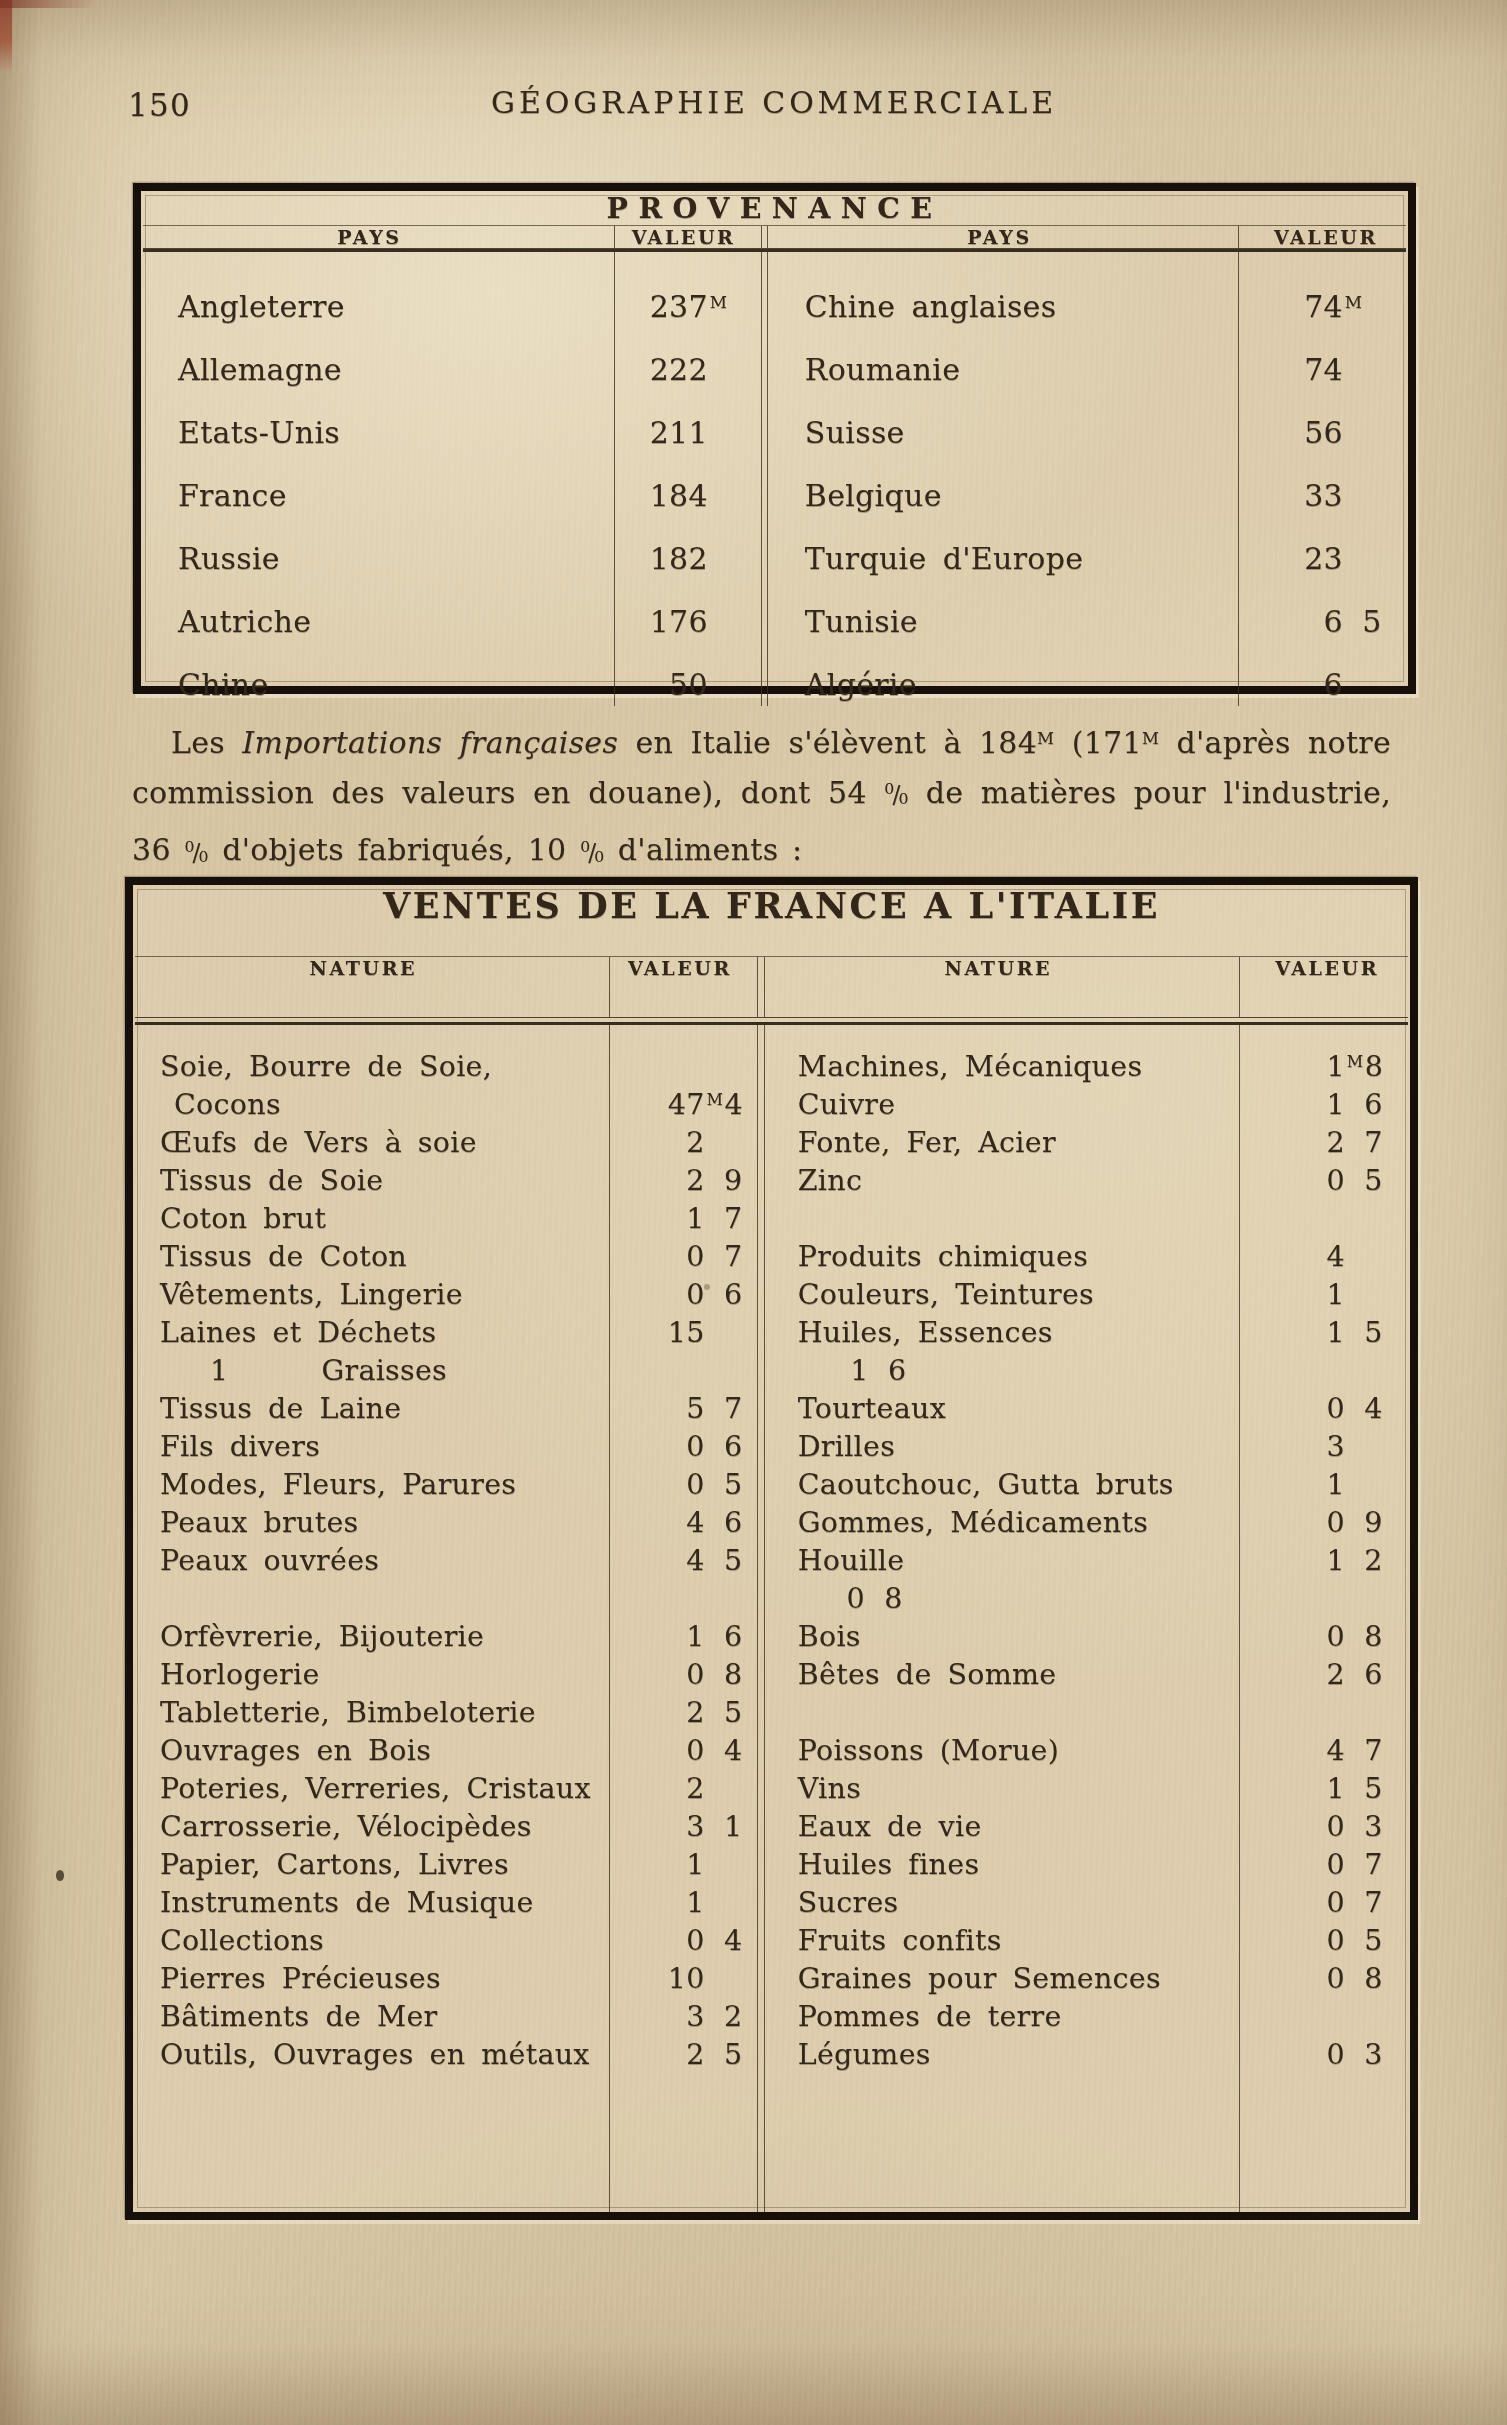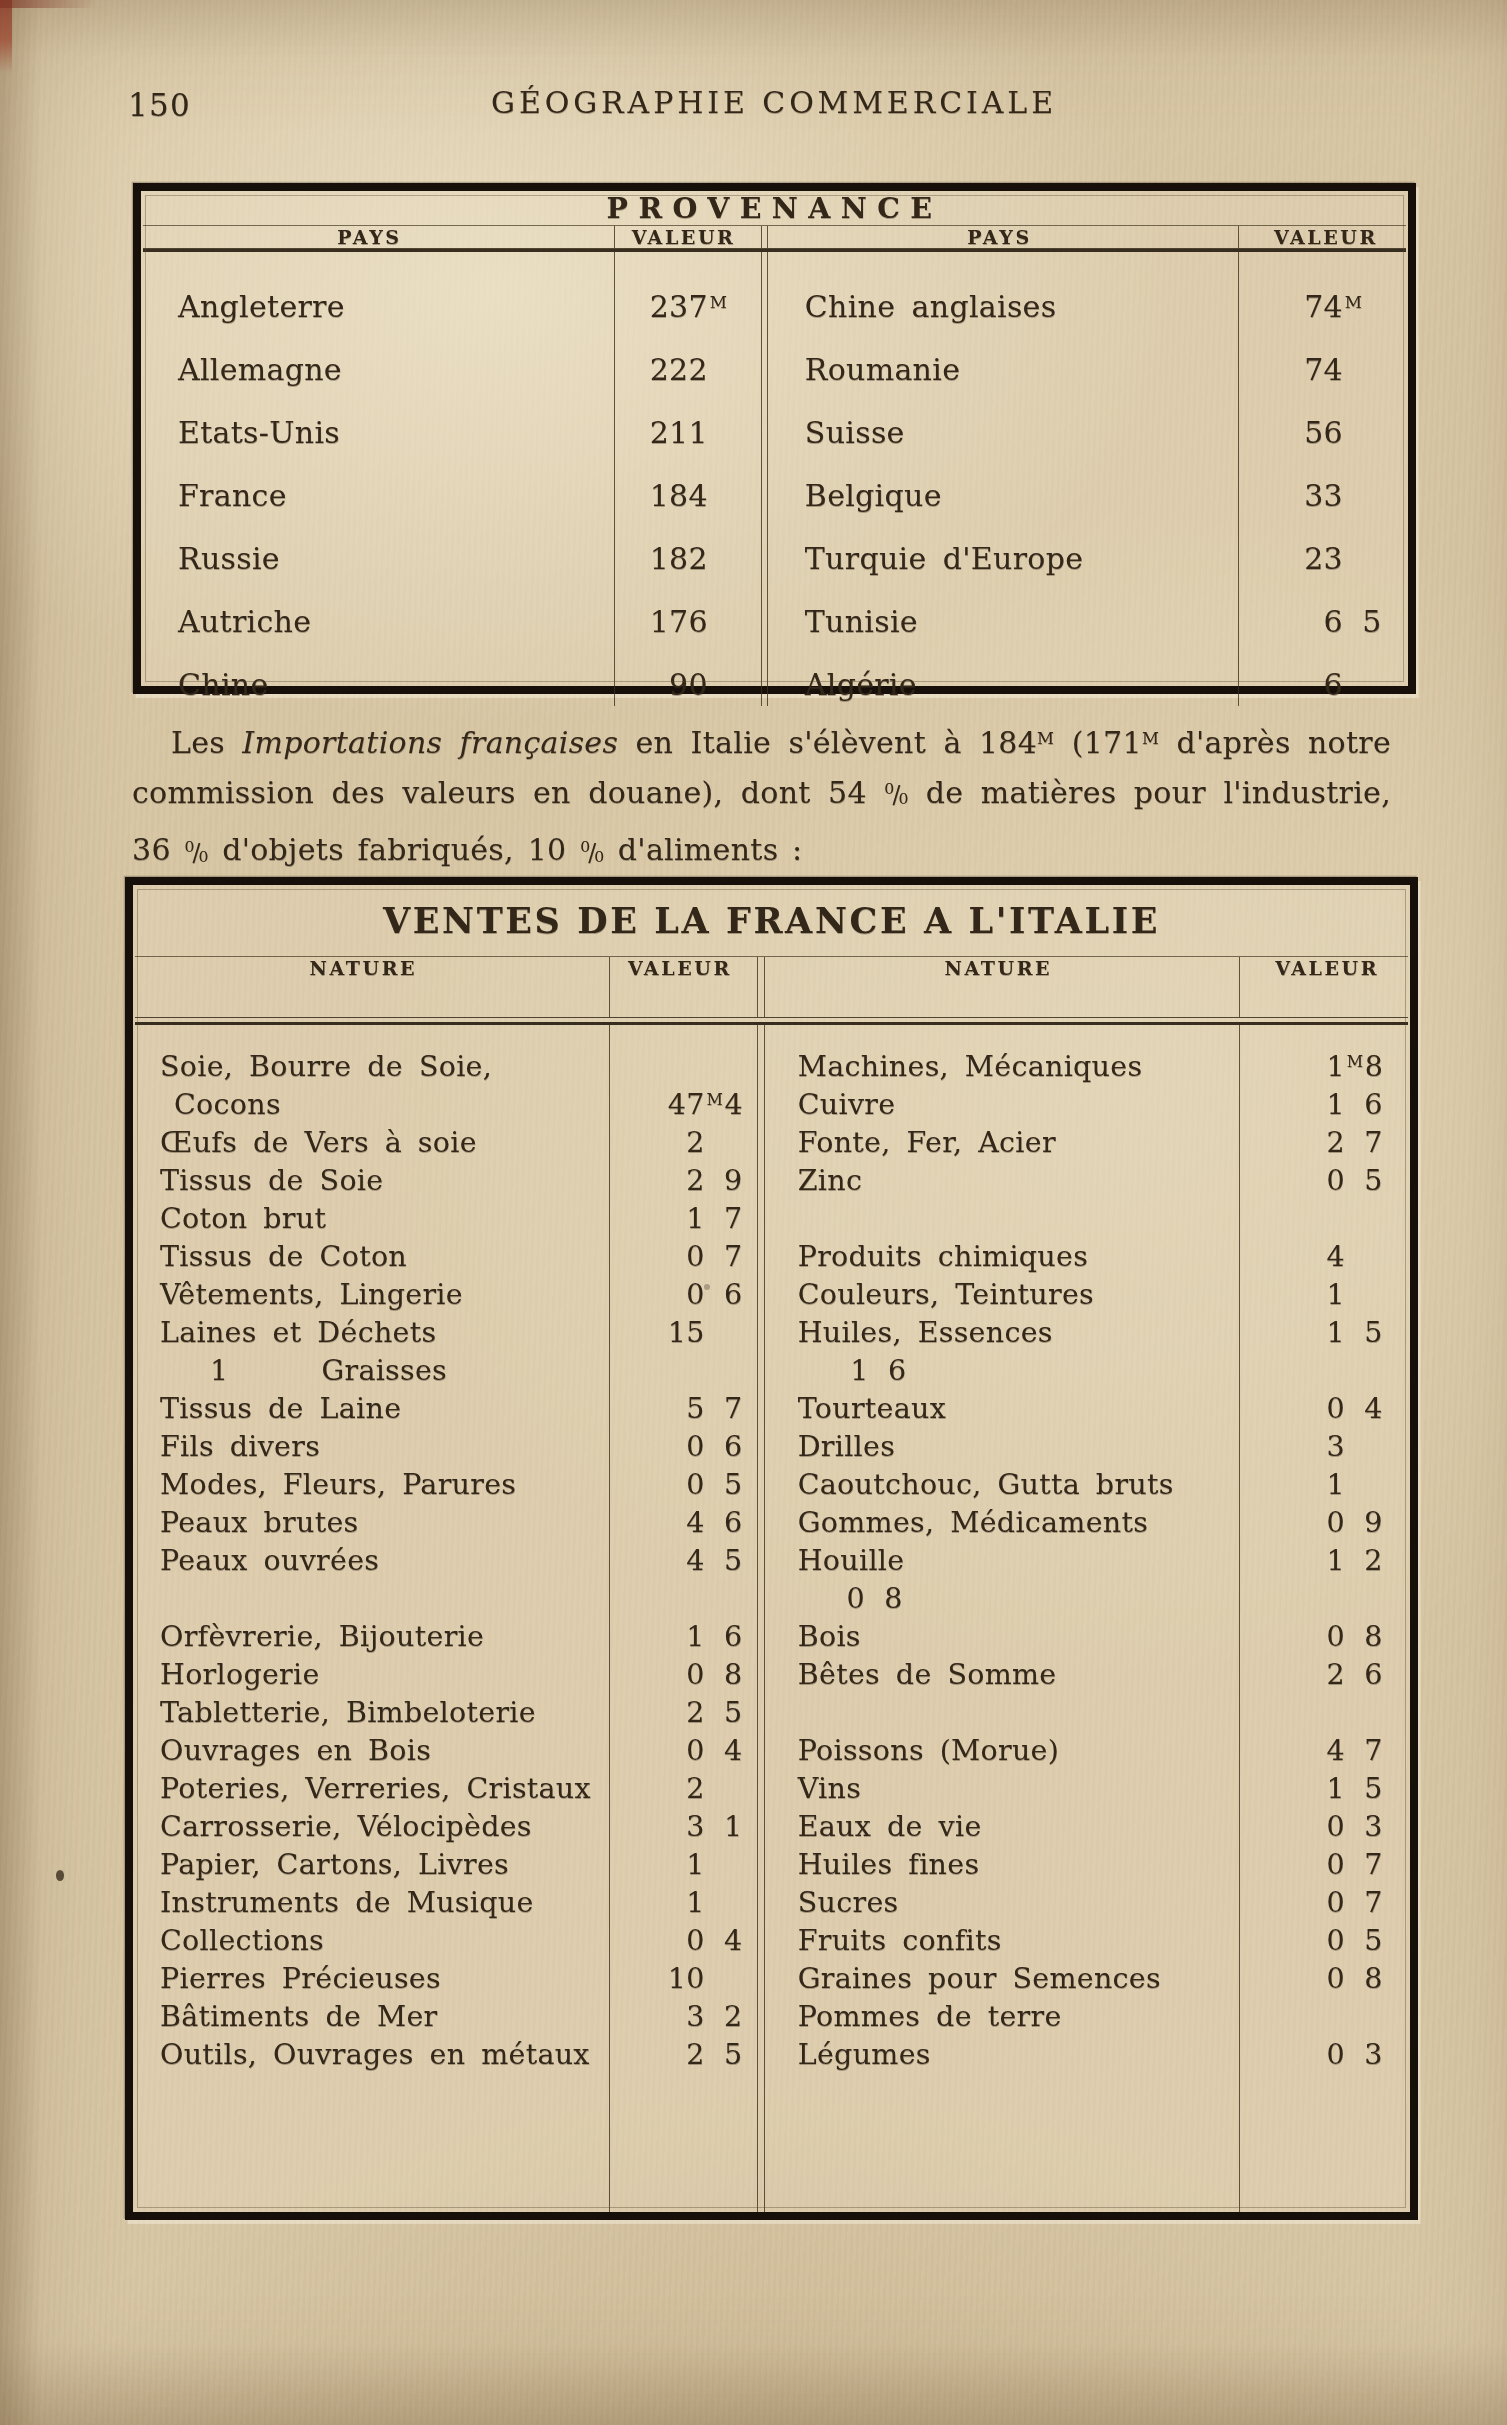--- a/index.html
+++ b/index.html
@@ -27,21 +27,21 @@
   
   .tframe{
     position:absolute;border:8.4px solid #17100a;
     background:rgba(236,226,202,.28);
     box-shadow: 2.6px 3.9px 0 rgba(250,245,228,.45), -1.3px -1.3px 0 rgba(30,22,12,.25);
   }
   .tframe::after{content:"";position:absolute;inset:3.9px;border:1.3px solid rgba(84,68,44,.38);pointer-events:none;}
   .t1{left:133px;top:183px;width:1267px;height:495px;}
   .t2{left:125px;top:877px;width:1277px;height:1327px;}
   .tcontent{position:absolute;inset:0;display:flex;flex-direction:column;}
-  .t-title-row{display:flex;align-items:center;justify-content:center;}
+  .t-title-row{display:flex;align-items:flex-start;justify-content:center;}
   .t1 .t-title-row{height:60px;}
   .t2 .t-title-row{height:71px;}
   .t-title{font-weight:bold;}
   .t1 .t-title{font-size:28.5px;letter-spacing:10.4px;}
   .t2 .t-title{font-size:35px;letter-spacing:2.6px;}
   .hrule{border-top:1.3px solid rgba(70,55,34,.7);margin:0 1.9px;}
   .t-head{position:relative;display:flex;align-items:flex-start;gap:14px;}
   .t1 .t-head{height:70px;}
   .t2 .t-head{height:60px;}
   .hc{text-align:center;font-weight:bold;font-size:19px;letter-spacing:2.6px;box-sizing:border-box;}
@@ -185,21 +185,21 @@
             </div>
             <div class="c c2 lbl">Tunisie</div>
             <div class="c c3 val">
               <span class="num">6</span>
               <span class="decbox nosup"><span class="dec">5</span></span>
             </div>
           </div>
           <div class="trow">
             <div class="c c0 lbl">Chine</div>
             <div class="c c1 val">
-              <span class="num">90</span>
+              <span class="num">50</span>
               <span class="decbox nosup"><span class="dec"></span></span>
             </div>
             <div class="c c2 lbl">Algérie</div>
             <div class="c c3 val">
               <span class="num">6</span>
               <span class="decbox nosup"><span class="dec"></span></span>
             </div>
           </div>
           <div class="vl vl1"></div>
           <div class="vl vl2 dbl"></div>

